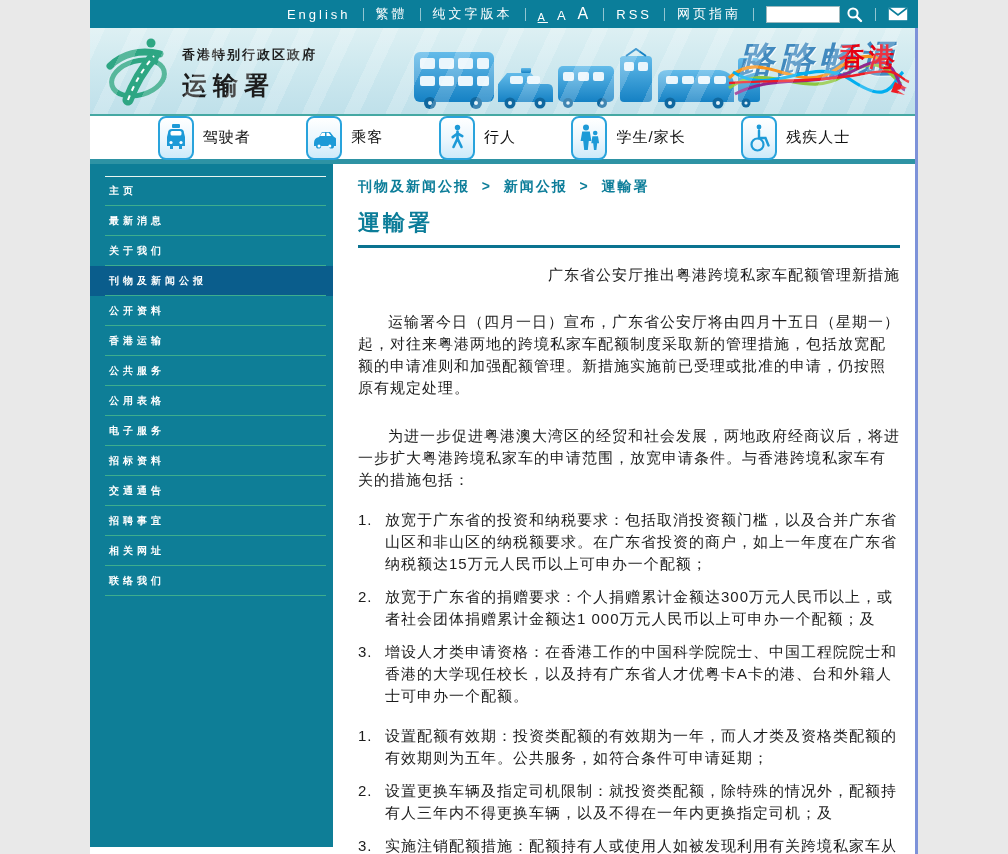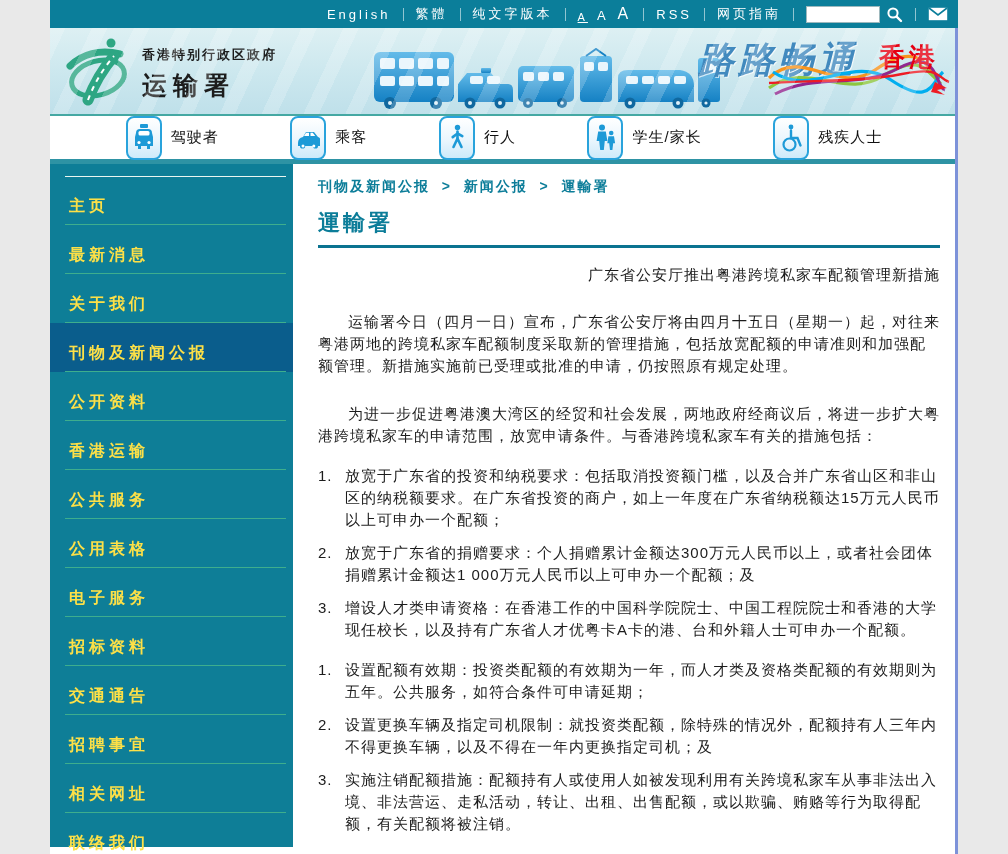--- a/index.html
+++ b/index.html
@@ -1,18 +1,18 @@
 <!DOCTYPE html>
 <html><head>
 <meta charset="utf-8">
 <style>
   * { margin:0; padding:0; box-sizing:border-box; }
   html,body { background:#e9e9e9; }
   body { font-family:"Liberation Sans","DejaVu Sans",sans-serif; }
-  .page { position:relative; width:908px; height:854px; margin:0 auto; background:#fff; overflow:hidden; }
+  .page { position:relative; width:828px; height:854px; margin:0 auto; background:#fff; overflow:hidden; }
 
   
   .topbar { height:28px; background:#0B7E9A; display:flex; align-items:center; justify-content:flex-end; padding-right:10px; color:#fff; }
   .topbar .tlink { font-size:13px; letter-spacing:3px; color:#fff; cursor:pointer; white-space:nowrap; }
   .topbar .sep { width:1px; height:13px; background:rgba(255,255,255,.55); margin:0 12px; }
   .fontsizes { display:flex; align-items:flex-end; gap:9px; }
   .fontsizes .fA1 { font-size:11px; text-decoration:underline; }
   .fontsizes .fA2 { font-size:13px; }
   .fontsizes .fA3 { font-size:16px; }
   .searchbox { display:flex; align-items:center; gap:6px; }
@@ -38,21 +38,21 @@
   .nav-item { display:flex; align-items:center; gap:9px; cursor:pointer; }
   .nav-icon { width:36px; height:44px; border:2px solid #29A3DC; border-radius:8px;
     background:linear-gradient(180deg,#ffffff 0%,#eaf6fd 55%,#cdeafa 100%);
     display:flex; align-items:center; justify-content:center; }
   .nav-label { font-size:15px; color:#111; letter-spacing:1px; }
 
   
   .main { display:flex; height:683px; }
   .sidebar { width:243px; background:#0E7E97; padding-top:12px; flex:none; }
   .sidebar ul { list-style:none; }
-  .sidebar li { position:relative; padding:20px 6px 8px 19px; font-size:16px; font-weight:bold; color:#fde047; letter-spacing:4px; cursor:pointer; }
+  .sidebar li { position:relative; padding:8px 6px 8px 19px; font-size:10px; font-weight:bold; color:#ffffff; letter-spacing:4px; cursor:pointer; }
   .sidebar li::after { content:""; position:absolute; left:15px; right:7px; bottom:0; height:1px; background:#3EAE8D; }
   .sidebar li:first-child::before { content:""; position:absolute; left:15px; right:7px; top:0; height:1px; background:#e9f6f1; }
   .sidebar li.active { background:#0A5D8C; }
 
   .content { flex:1; padding:14px 18px 0 25px; color:#1c1c1c; }
   .breadcrumb { text-align:left; font-size:14px; font-weight:bold; color:#0C7D99; letter-spacing:2px; }
   .breadcrumb .crumb { cursor:pointer; }
   .breadcrumb .crumb + .crumb::before { content:"\00a0\00a0>\00a0\00a0"; color:#0C7D99; }
   .art-title { margin-top:12px; font-size:22px; font-weight:bold; color:#0C7D99; letter-spacing:3px;
     padding-bottom:7px; border-bottom:3px solid #0B7390; }

